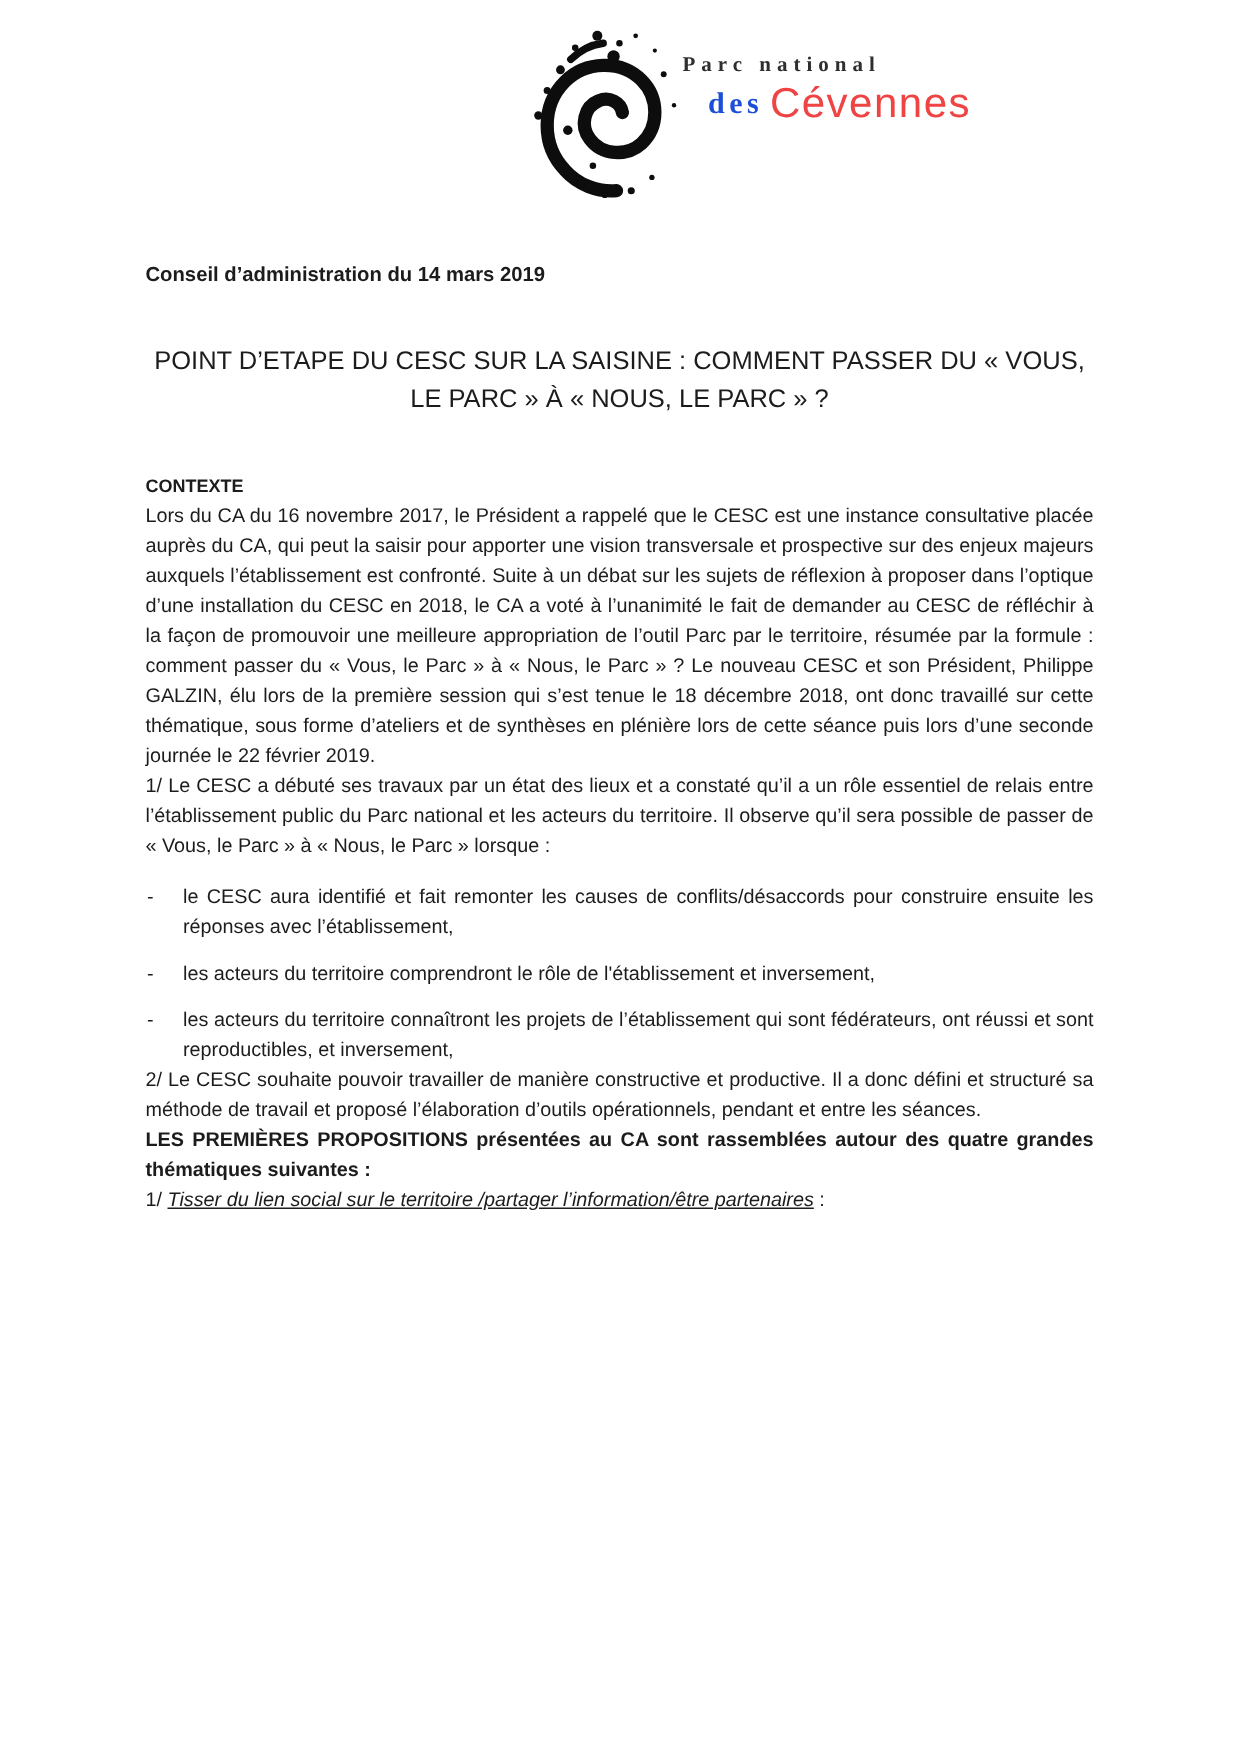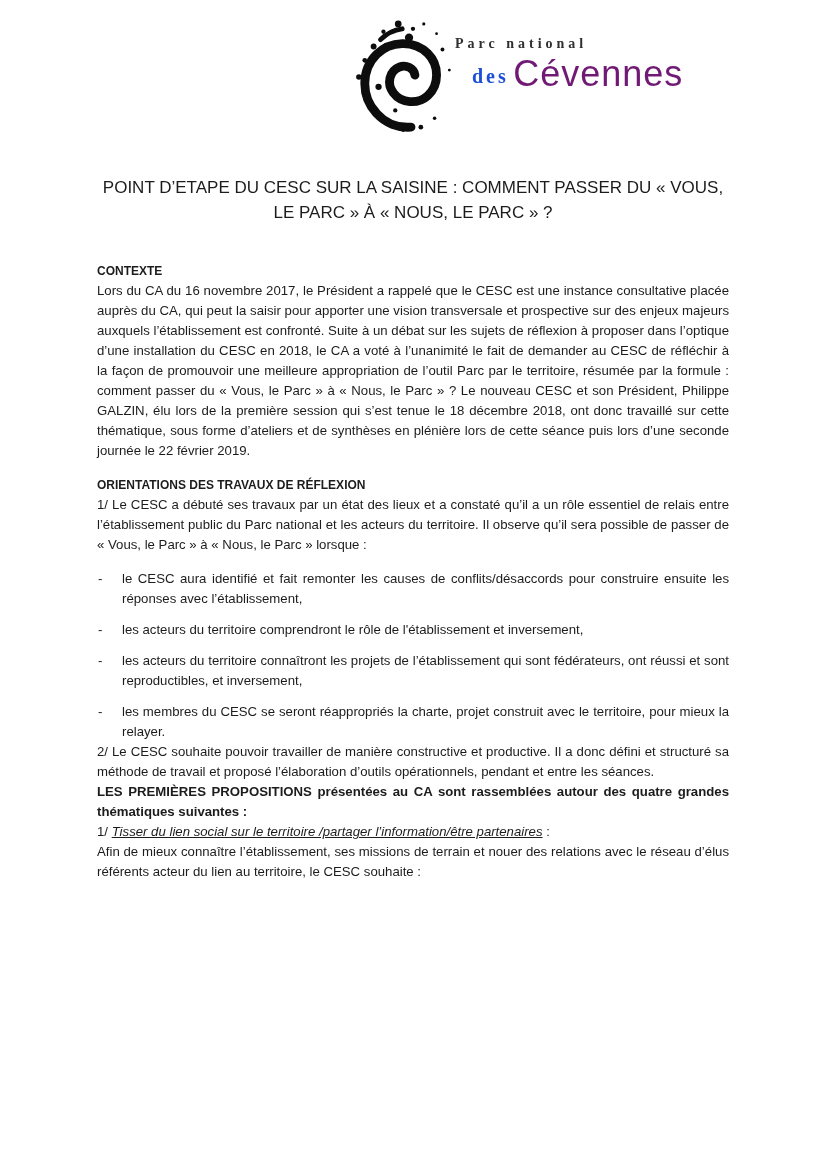--- a/index.html
+++ b/index.html
@@ -45,24 +45,24 @@
   .logo-des {
     font-family: "Liberation Serif", serif;
     font-size: 20px;
     font-weight: 600;
     letter-spacing: 3px;
     color: #1d4ed8;
     vertical-align: 3px;
   }
   .logo-brand {
     font-family: "Liberation Sans", sans-serif;
-    font-size: 36px;
+    font-size: 28px;
     font-weight: 500;
     letter-spacing: 1px;
-    color: #701a75;
+    color: #ef4444;
   }
 
   
   .meta {
     margin-top: 33px;
     font-size: 13.5px;
     font-weight: bold;
     line-height: 20px;
   }
   .doc-title {
@@ -144,37 +144,35 @@
     </svg>
     <div class="logo-text">
       <div class="logo-line1">Parc national</div>
       <div class="logo-line2">
         <span class="logo-des">des</span>
         <span class="logo-brand">Cévennes</span>
       </div>
     </div>
   </div>
 
+  <div class="meta">Conseil d’administration du 14 mars 2019</div>
 
   <div class="doc-title">POINT D’ETAPE DU CESC SUR LA SAISINE : COMMENT PASSER DU « VOUS, LE PARC » À « NOUS, LE PARC » ?</div>
 
   <div class="heading">CONTEXTE</div>
   <p class="body mt16">Lors du CA du 16 novembre 2017, le Président a rappelé que le CESC est une instance consultative placée auprès du CA, qui peut la saisir pour apporter une vision transversale et prospective sur des enjeux majeurs auxquels l’établissement est confronté. Suite à un débat sur les sujets de réflexion à proposer dans l’optique d’une installation du CESC en 2018, le CA a voté à l’unanimité le fait de demander au CESC de réfléchir à la façon de promouvoir une meilleure appropriation de l’outil Parc par le territoire, résumée par la formule : comment passer du « Vous, le Parc » à « Nous, le Parc » ?  Le nouveau CESC et son Président, Philippe GALZIN, élu lors de la première session qui s’est tenue le 18 décembre 2018, ont donc travaillé sur cette thématique, sous forme d’ateliers et de synthèses en plénière lors de cette séance puis lors d’une seconde journée le 22 février 2019.</p>
 
-  <div class="heading tight">ORIENTATIONS DES TRAVAUX DE RÉFLEXION</div>
   <p class="body mt18">1/ Le CESC a débuté ses travaux par un état des lieux et a constaté qu’il a un rôle essentiel de relais entre l’établissement public du Parc national et les acteurs du territoire. Il observe qu’il sera possible de passer de « Vous, le Parc » à « Nous, le Parc » lorsque :</p>
 
   <ul class="dash-list">
     <li class="body">le CESC aura identifié et fait remonter les causes de conflits/désaccords pour construire ensuite les réponses avec l’établissement,</li>
     <li class="body">les acteurs du territoire comprendront le rôle de l'établissement et inversement,</li>
     <li class="body">les acteurs du territoire connaîtront les projets de l’établissement qui sont fédérateurs, ont réussi et sont reproductibles, et inversement,</li>
-    <li class="body">les membres du CESC se seront réappropriés la charte, projet construit avec le territoire, pour mieux la relayer.</li>
   </ul>
 
   <p class="body mt14">2/ Le CESC souhaite pouvoir travailler de manière constructive et productive. Il a donc défini et structuré sa méthode de travail et proposé l’élaboration d’outils opérationnels, pendant et entre les séances.</p>
 
   <p class="body bold mt16">LES PREMIÈRES PROPOSITIONS présentées au CA sont rassemblées autour des quatre grandes thématiques suivantes :</p>
 
   <p class="body mt14"><span>1/ </span><span class="u">Tisser du lien social sur le territoire /partager l’information/être partenaires</span><span> :</span></p>
 
-  <p class="body mt18">Afin de mieux connaître l’établissement, ses missions de terrain et nouer des relations avec le réseau d’élus référents acteur du lien au territoire, le CESC souhaite :</p>
 
 </div>
 
 </body></html>

